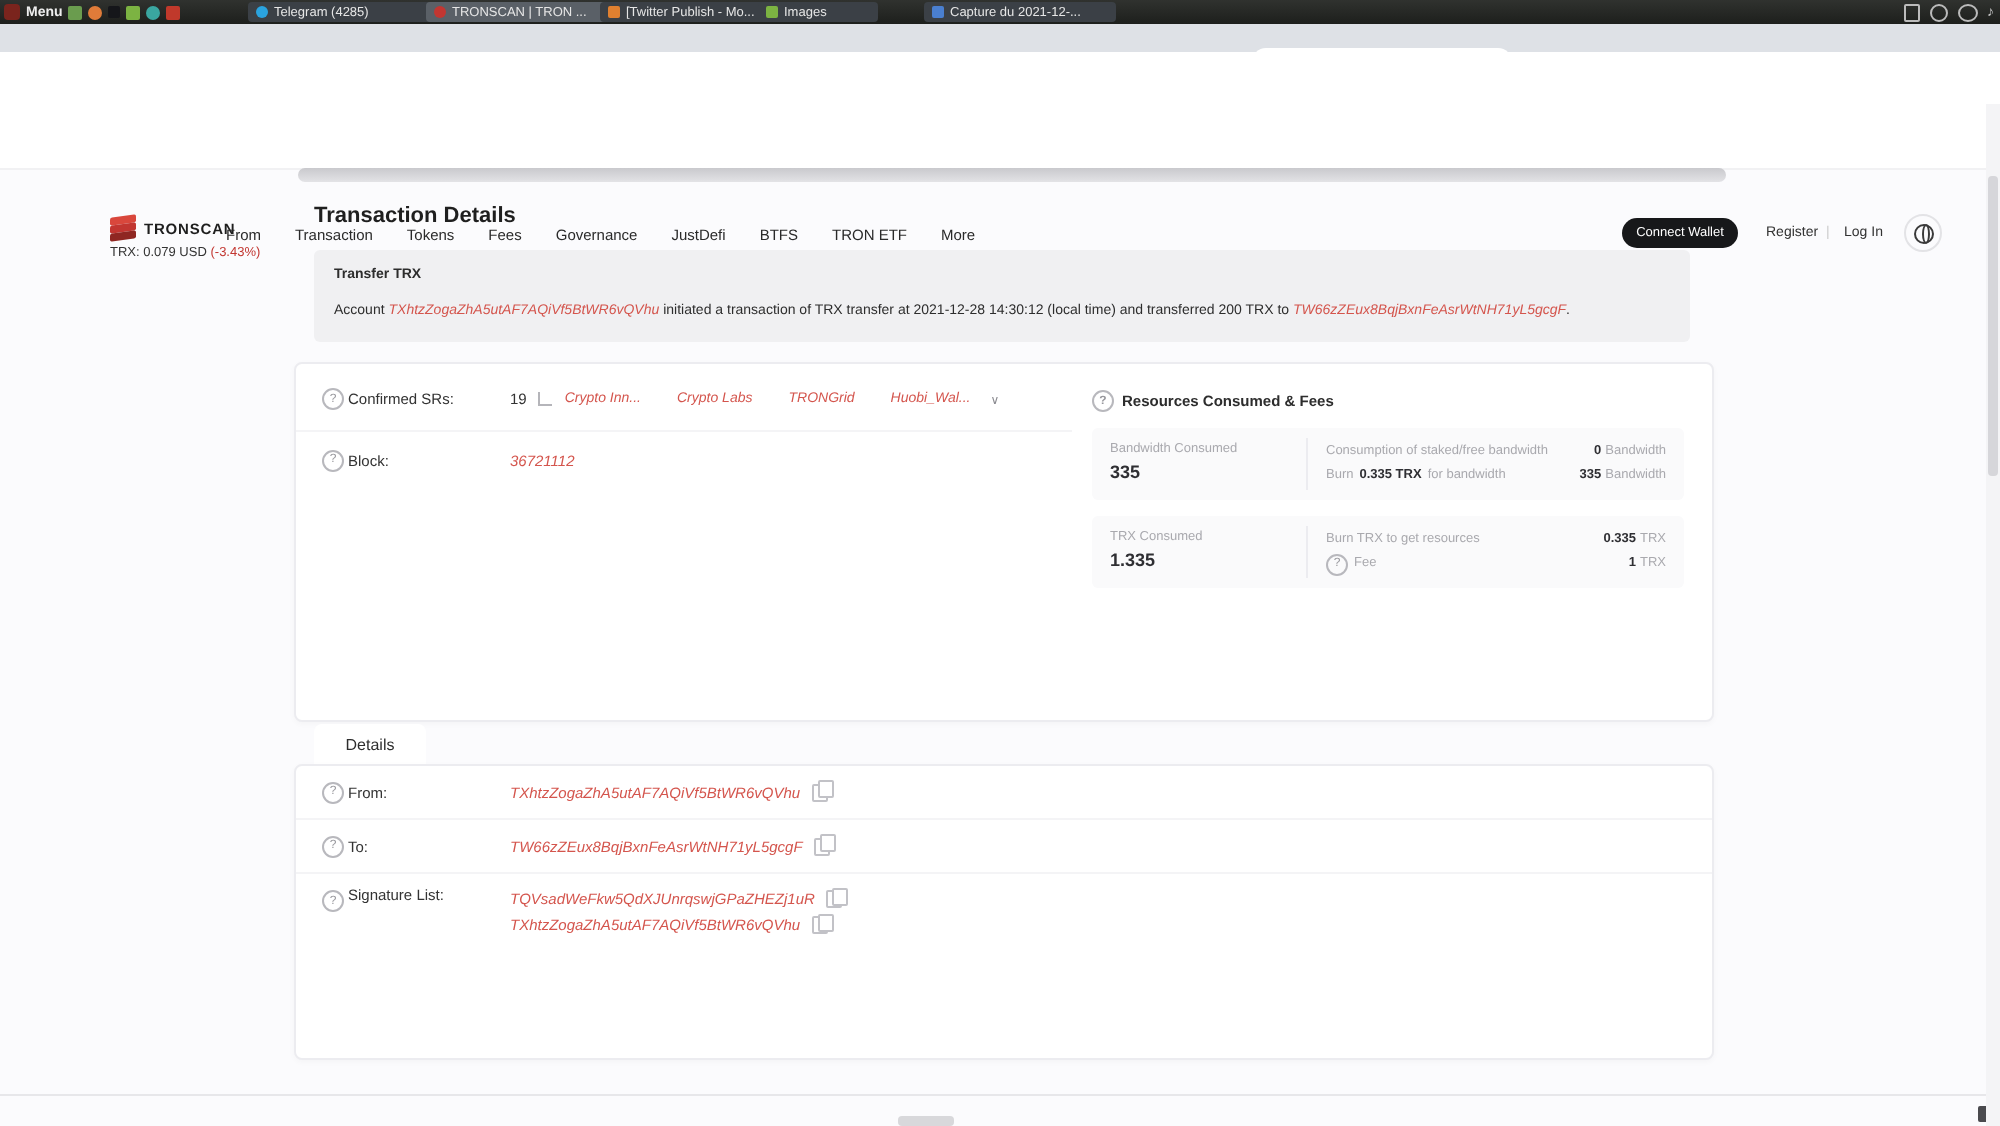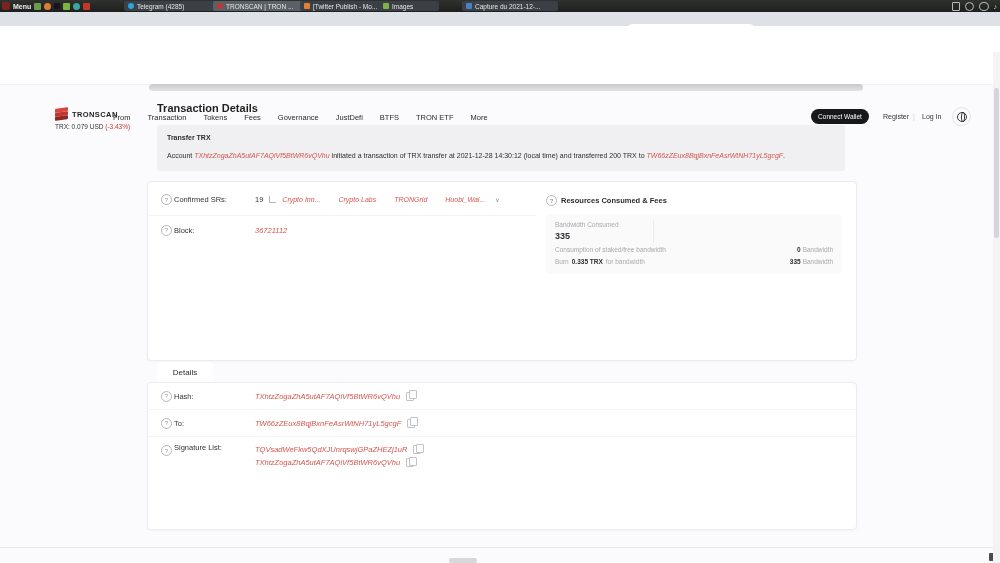--- a/index.html
+++ b/index.html
@@ -114,21 +114,21 @@
   .srs-links{display:flex;gap:18px;font-size:7px;}
   .sr-lic{width:6px;height:6px;border-left:1px solid #b5b5ba;border-bottom:1px solid #b5b5ba;margin:0 2px;}
   .chev{color:#8a8a90;font-size:6px;margin-left:6px;}
   .clock{width:8px;height:8px;border:1px solid #b5b5ba;border-radius:50%;position:relative;}
   .clock::after{content:"";position:absolute;left:3px;top:1.5px;width:1px;height:2.5px;background:#b5b5ba;}
   .gray-sep{color:#c5c5ca;margin:0 6px;}
 
   .rescol{left:398px;top:0;width:300px;position:absolute;}
   .res-title{display:flex;align-items:center;gap:4px;margin:13px 0 8px 0;
     font-size:7.5px;font-weight:bold;color:#2d2d2d;}
-  .resbox{width:296px;background:#fafafb;border-radius:3px;display:flex;padding:5px 0;margin-bottom:8px;flex-direction:column;}
+  .resbox{width:296px;background:#fafafb;border-radius:3px;display:flex;padding:5px 0;margin-bottom:8px;}
   .res-left{width:98px;padding:2px 0 2px 9px;border-right:1px solid #ececf0;}
   .res-label{font-size:6.5px;color:#a9a9ae;}
   .res-value{font-size:9px;font-weight:bold;color:#2f2f33;margin-top:3px;}
   .res-right{flex:1;padding:1px 9px 1px 9px;display:flex;flex-direction:column;justify-content:space-around;}
   .res-row{display:flex;align-items:center;font-size:6.5px;line-height:12px;}
   .res-desc{color:#a9a9ae;flex:1;display:flex;align-items:center;gap:3px;}
   .res-desc b{color:#2f2f33;}
   .res-num{color:#2f2f33;font-weight:bold;}
   .res-unit{color:#a9a9ae;font-weight:normal;margin-left:2px;}
 
@@ -336,28 +336,49 @@
             <span class="res-desc">
                 <span>Burn </span>
                 <b>0.335 TRX</b>
                 <span> for bandwidth</span>
               </span>
             <span class="res-num">335</span>
             <span class="res-unit">Bandwidth</span>
           </div>
         </div>
       </div>
+      <div class="resbox">
+        <div class="res-left">
+          <div class="res-label">TRX Consumed</div>
+          <div class="res-value">1.335</div>
+        </div>
+        <div class="res-right">
+          <div class="res-row">
+            <span class="res-desc">Burn TRX to get resources</span>
+            <span class="res-num">0.335</span>
+            <span class="res-unit">TRX</span>
+          </div>
+          <div class="res-row">
+            <span class="res-desc">
+                <span class="help"></span>
+                <span>Fee</span>
+              </span>
+            <span class="res-num">1</span>
+            <span class="res-unit">TRX</span>
+          </div>
+        </div>
+      </div>
     </div>
   </div>
 
   <div class="abs row ovtab">Details</div>
   <div id="ovcard" class="abs card">
     <div class="drow ovrow">
       <span class="help"></span>
-      <span class="dlabel">Hash:</span>
+      <span class="dlabel">From:</span>
       <span class="dval">
           <span class="rlink">TXhtzZogaZhA5utAF7AQiVf5BtWR6vQVhu</span>
           <span class="copy"></span>
         </span>
     </div>
     <div class="drow ovrow">
       <span class="help"></span>
       <span class="dlabel">To:</span>
       <span class="dval">
           <span class="rlink">TW66zZEux8BqjBxnFeAsrWtNH71yL5gcgF</span>

